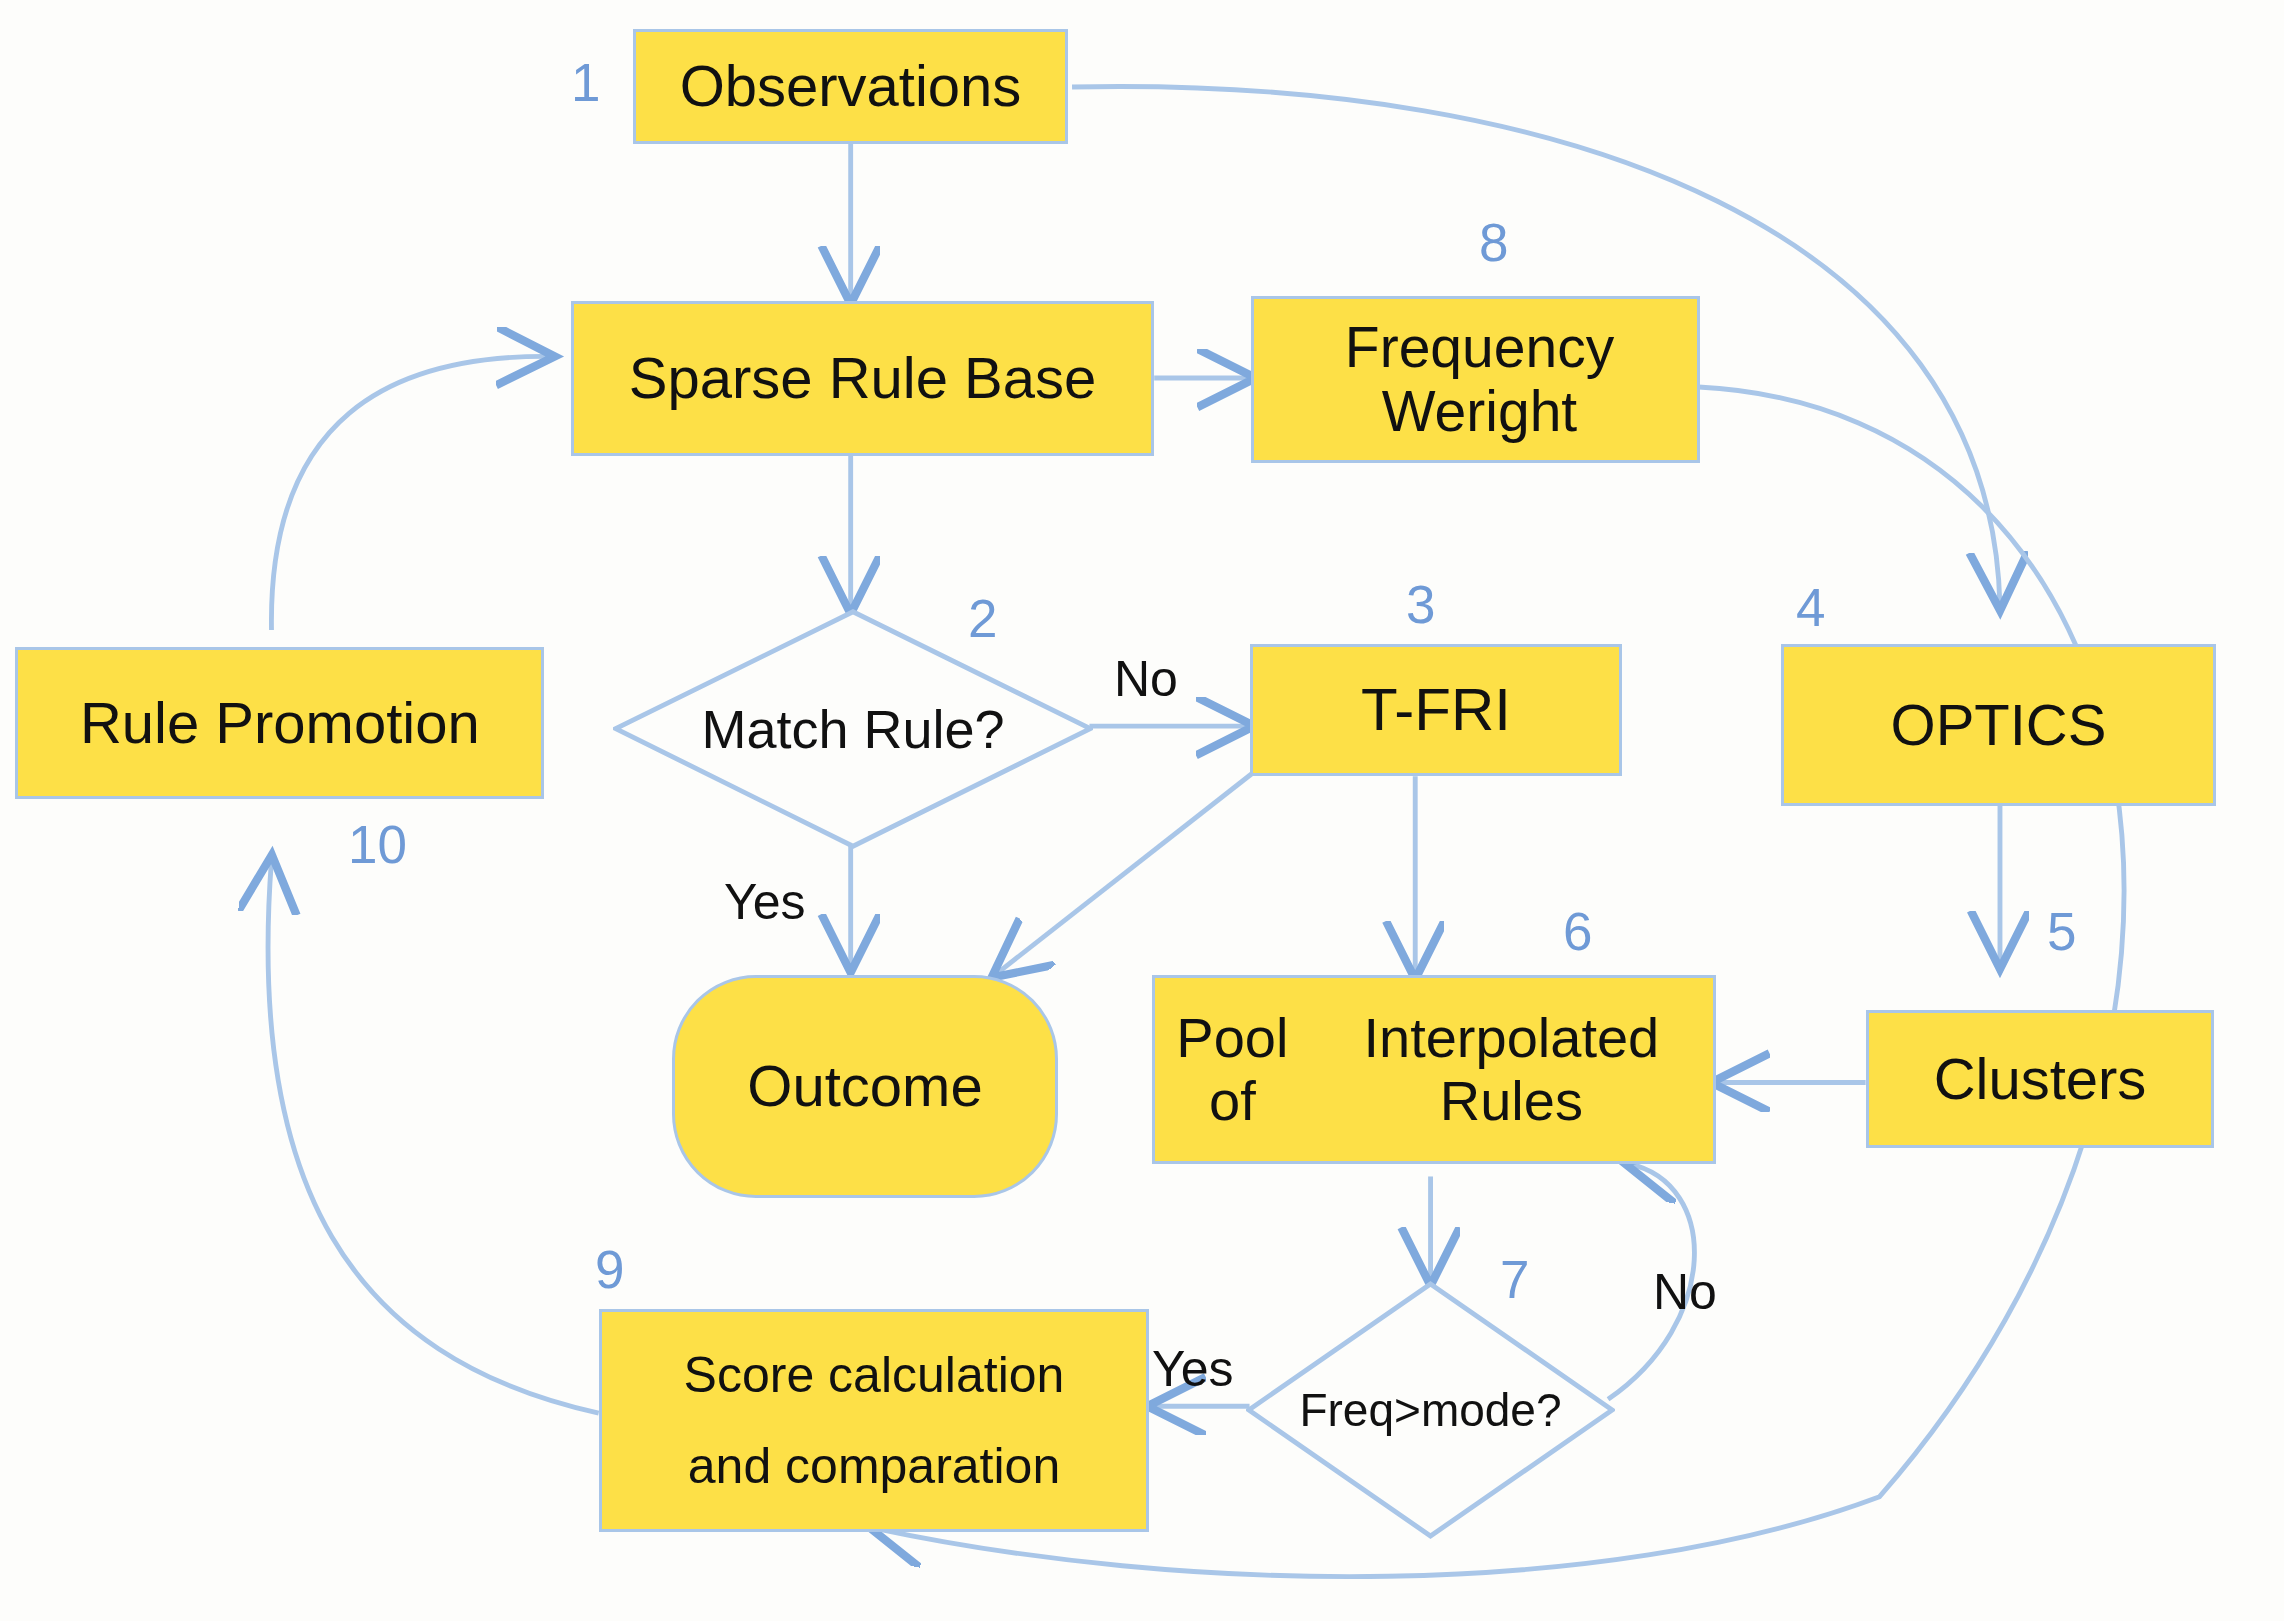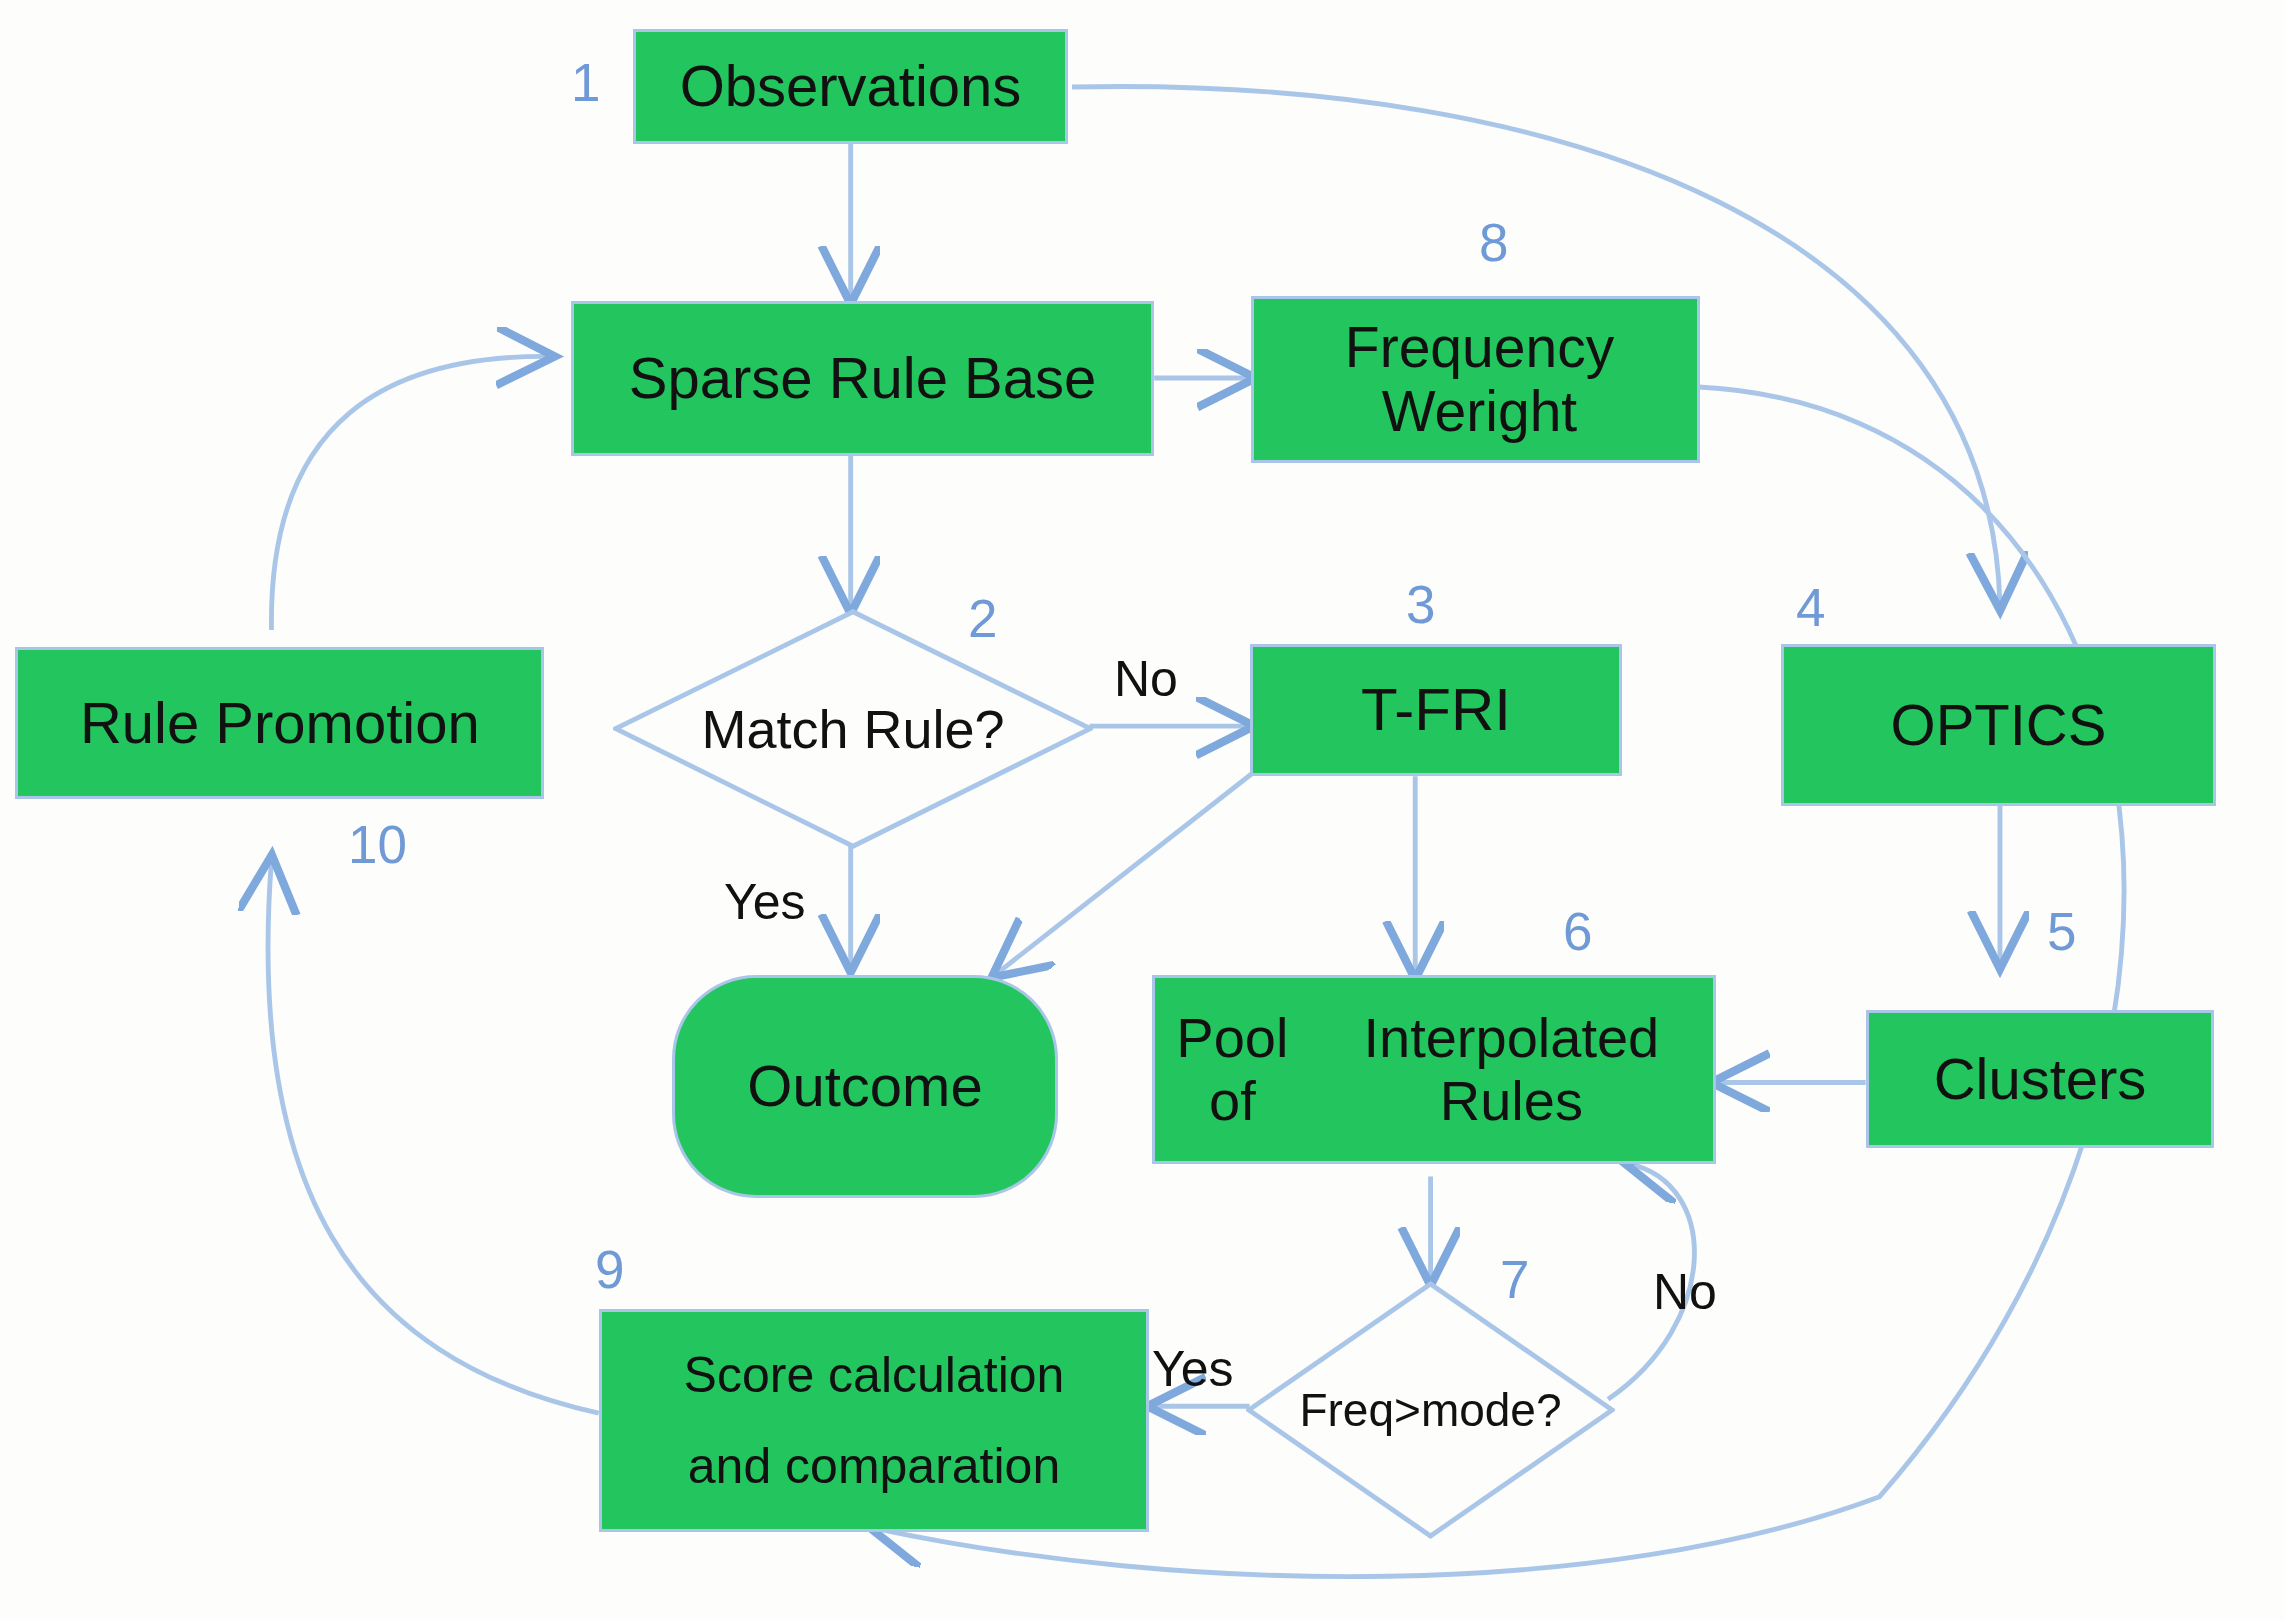--- a/index.html
+++ b/index.html
@@ -1,21 +1,21 @@
 <!DOCTYPE html>
 <html style="font-size:11px"><head>
 <meta charset="utf-8">
 <style>
   html,body{margin:0;padding:0;background:#fefefe;}
   body{font-family:"Liberation Sans", sans-serif;}
   #stage{position:relative;width:2284px;height:1622px;background:#fdfdfb;overflow:hidden;}
   svg.edges{position:absolute;left:0;top:0;width:2284px;height:1622px;}
 
   .node{position:absolute;box-sizing:border-box;display:flex;align-items:center;
-        justify-content:center;text-align:center;color:#111;background:#22c55e;}
+        justify-content:center;text-align:center;color:#111;background:#fde047;}
   .rect{border:3.5px solid #a9c6e8;}
   .rounded{border:3.5px solid #a9c6e8;border-radius:84px;}
   .diamond-wrap{position:absolute;}
   .diamond-wrap .dlabel{position:absolute;left:0;top:0;width:100%;height:100%;
         display:flex;align-items:center;justify-content:center;color:#111;}
   .nlabel{line-height:1.12;}
   .step{position:absolute;color:#6f9ad6;font-size:53px;line-height:1;}
   .elabel{position:absolute;color:#111;font-size:50px;line-height:1;}
 </style>
 </head>

